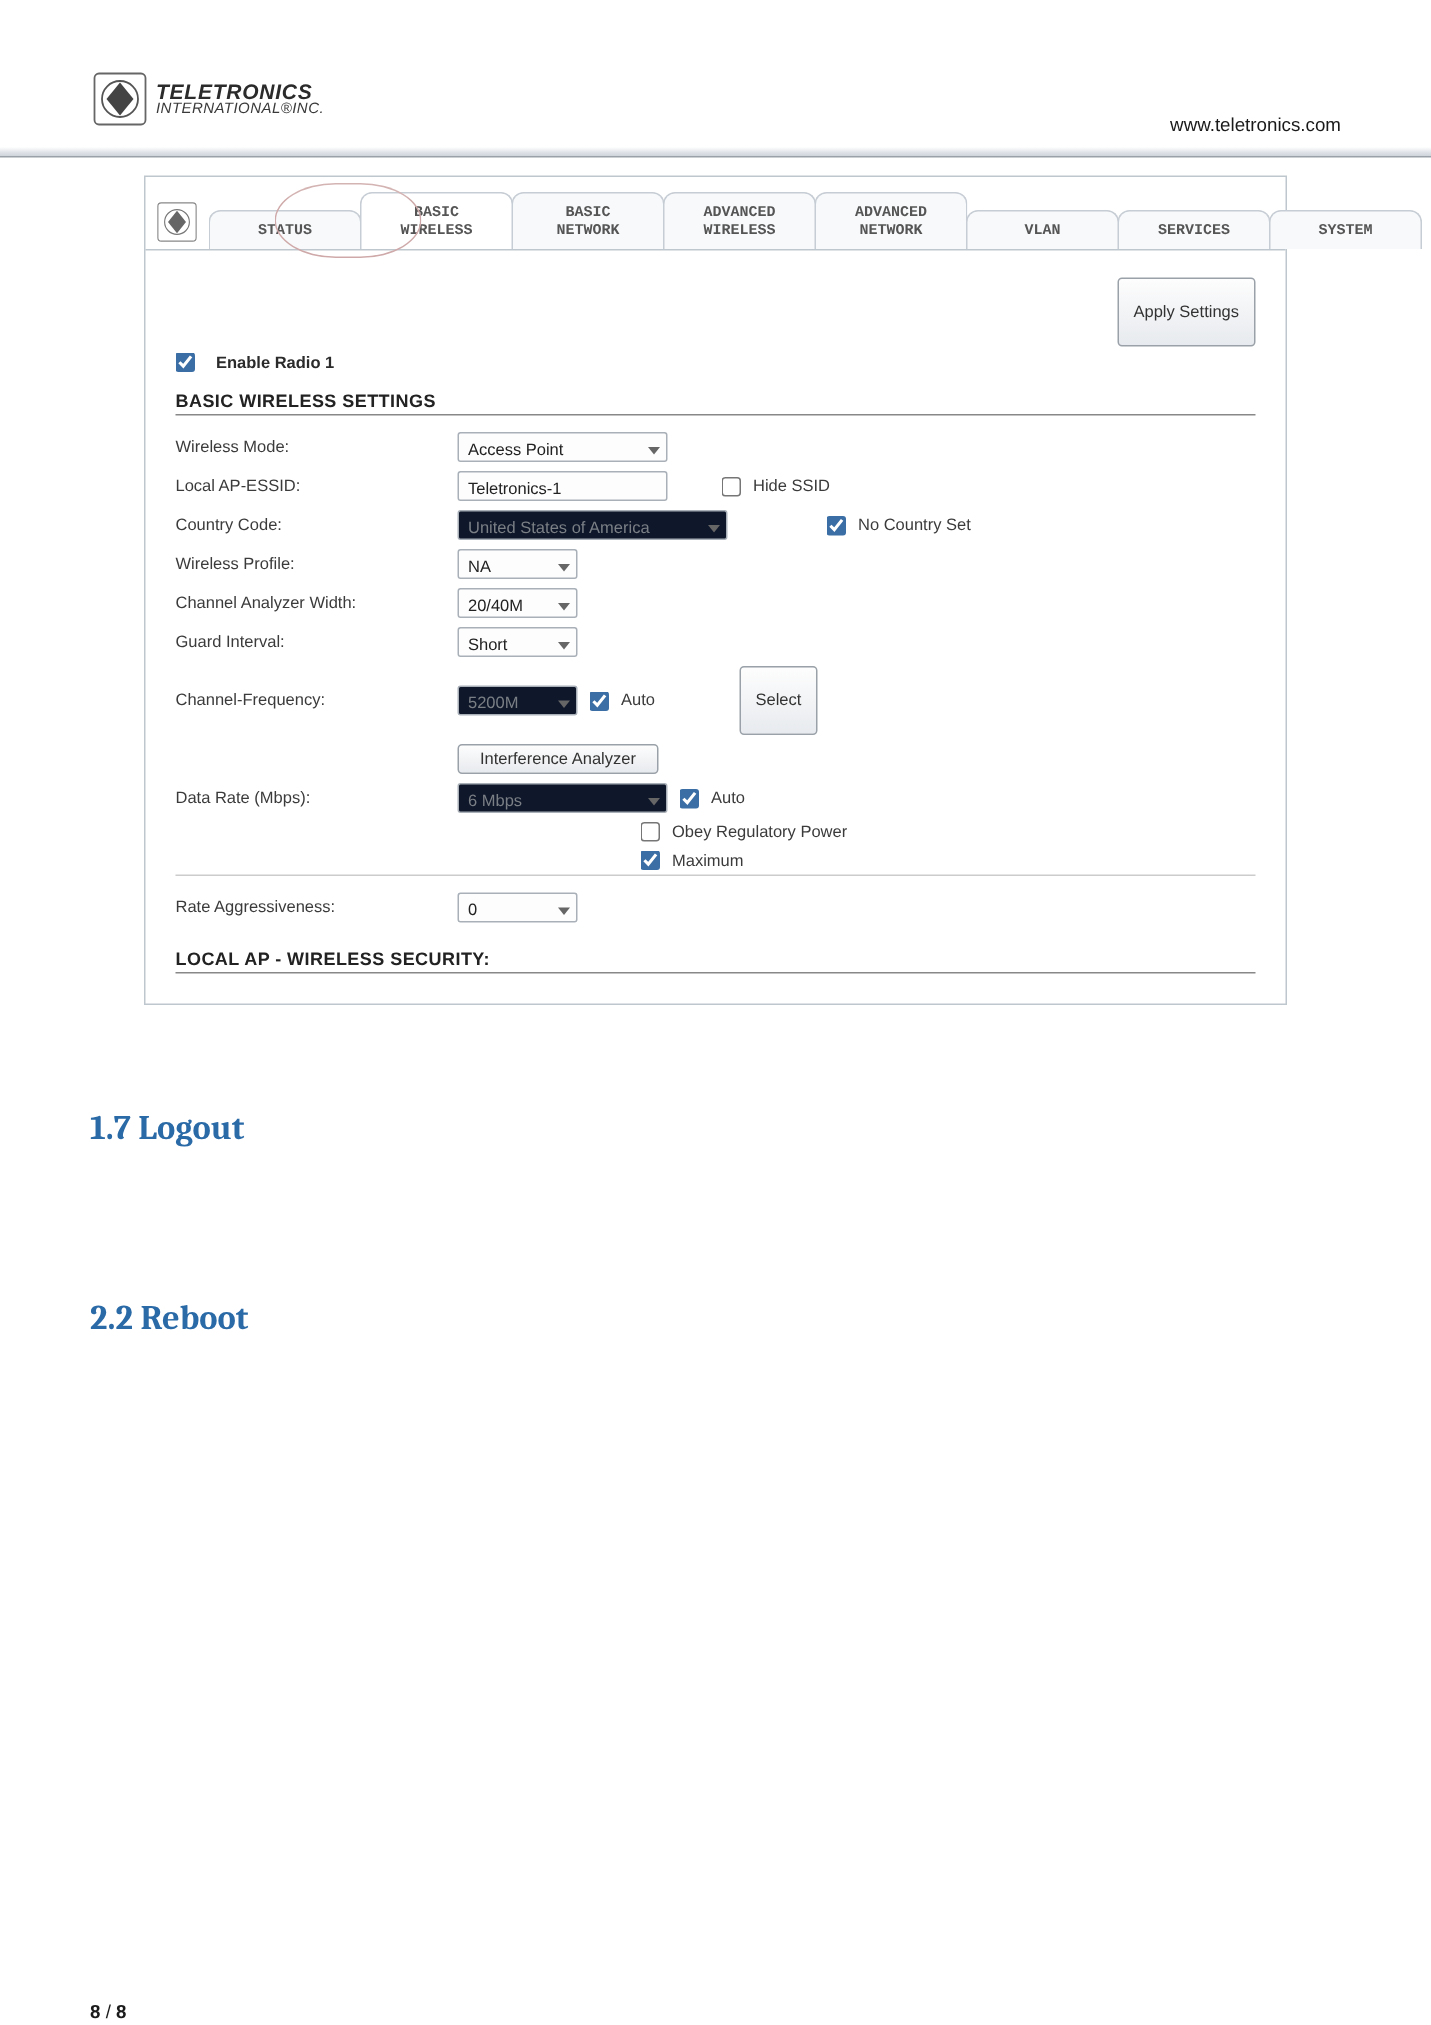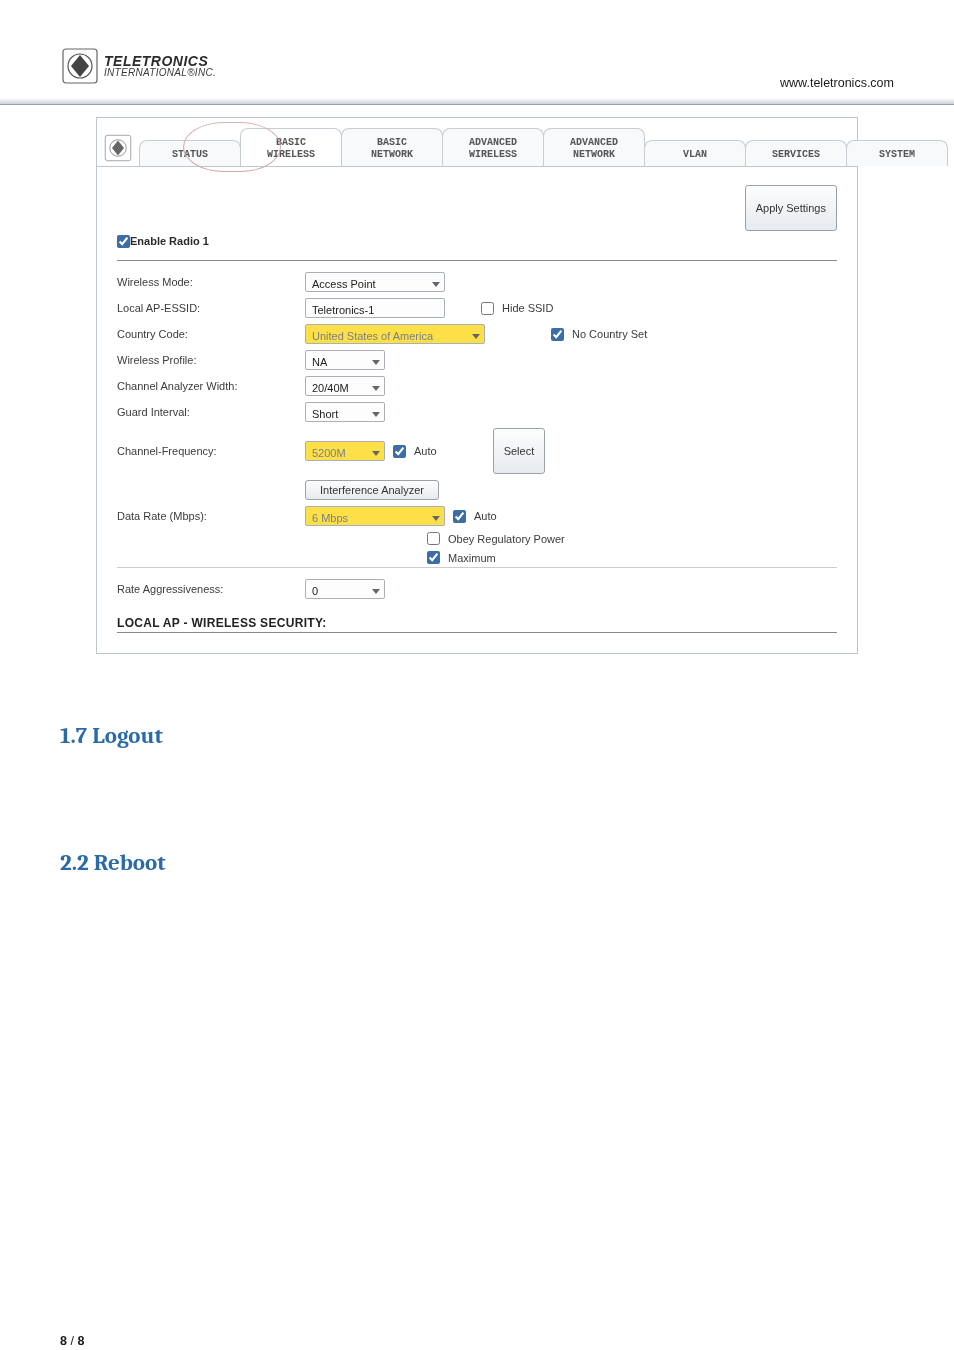--- a/index.html
+++ b/index.html
@@ -135,22 +135,22 @@
     padding: 16px 10px;
     font-size: 11px;
     color: #333;
     border: 1px solid #9aa1a8;
     border-radius: 3px;
     background: linear-gradient(#fdfdfd, #e7eaee);
     cursor: default;
   }
   .enable-row {
     display: flex;
-    align-items: flex-start;
-    gap: 0;
+    align-items: center;
+    gap: 14px;
     margin-bottom: 12px;
     font-size: 11px;
     font-weight: bold;
     color: #2b2b2b;
   }
   input[type="checkbox"] {
     width: 13px; height: 13px;
     accent-color: #3b6ea5;
     margin: 0;
   }
@@ -186,21 +186,21 @@
     border: 1px solid #a9b0b8;
     background: #fdfdfd;
     border-radius: 2px;
     height: 20px;
     padding: 4px 4px 0 6px;
     font-size: 11px;
     color: #222;
     box-sizing: border-box;
   }
   .fake-select.disabled, .fake-input.disabled {
-    background: #fde047;
+    background: #0f172a;
     color: #7a7f85;
   }
   .caret {
     width: 0; height: 0;
     border-left: 4px solid transparent;
     border-right: 4px solid transparent;
     border-top: 5px solid #666;
     margin-left: 6px;
   }
   .w80  { width: 80px; }
@@ -312,20 +312,21 @@
     <div class="shot-body">
       <div class="apply-row">
         <span class="btn">Apply Settings</span>
       </div>
 
       <div class="enable-row">
         <input type="checkbox" checked="" style="">
         <span>Enable Radio 1</span>
       </div>
 
+      <div class="section-title">BASIC WIRELESS SETTINGS</div>
       <hr class="section-rule">
 
       <div class="form-row">
         <span class="form-label">Wireless Mode:</span>
         <span class="fake-select w140">
           <span>Access Point</span>
           <span class="caret"></span>
         </span>
       </div>
 

